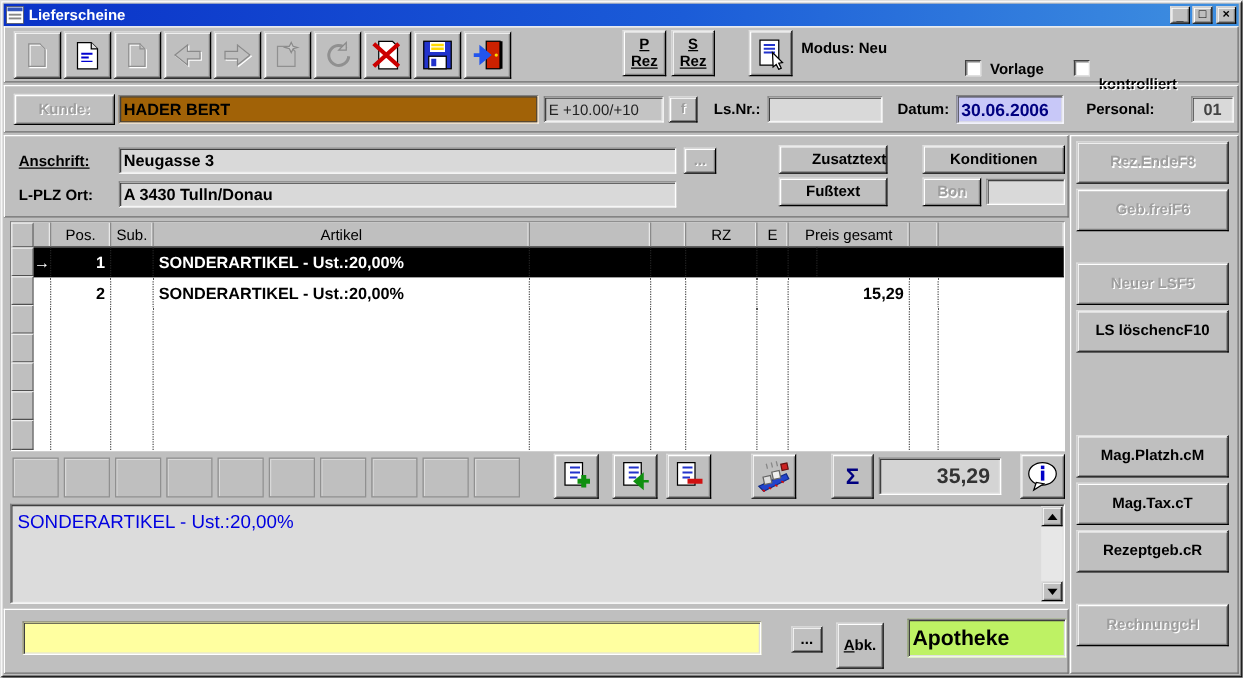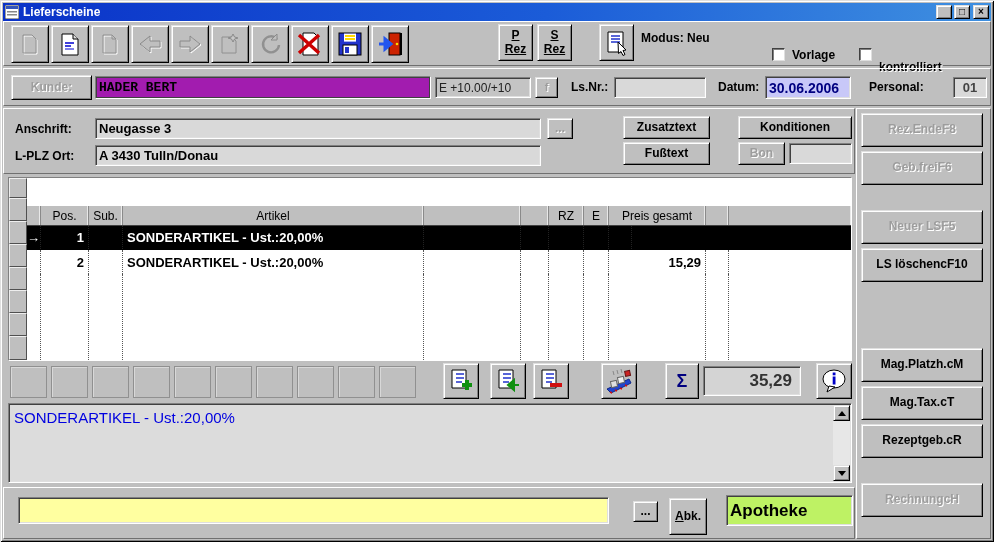--- a/index.html
+++ b/index.html
@@ -27,31 +27,31 @@
   
   .tool{width:38px;height:38px;}
   .chk{width:13px;height:13px;background:#fff;border:1px solid;border-color:#404040 #dfdfdf #dfdfdf #404040;
     box-shadow:inset 1px 1px 0 #808080,inset -1px -1px 0 #fff;}
   
   #grid{background:#fff;display:flex;}
   #gutter{width:18px;display:flex;flex-direction:column;}
   .gcell{background:#bfbfbf;border:1px solid;border-color:#eee #505050 #505050 #eee;flex:0 0 23px;}
   .gcell.h{flex:0 0 20px;}
   #gridmain{flex:1;display:flex;flex-direction:column;}
-  .hrow{display:flex;height:20px;background:#bfbfbf;border-bottom:1px solid #404040;margin-top:28px;}
+  .hrow{display:flex;height:20px;background:#bfbfbf;border-bottom:1px solid #404040;}
   .hcell{font-size:12px;color:#000;display:flex;align-items:center;justify-content:center;
     border-right:1px solid #8a8a8a;box-shadow:inset -1px 0 0 #e8e8e8;overflow:hidden;white-space:nowrap;}
   .brow{display:flex;height:24px;font-size:13px;font-weight:bold;background:#fff;}
   .bcell{display:flex;align-items:center;border-right:1px dotted #555;padding:0 4px;
     white-space:nowrap;overflow:hidden;}
   .brow.sel{background:#000;color:#fff;border-bottom:1px solid #000;}
   .brow.sel .bcell{border-right-color:#222;}
   .r{justify-content:flex-end;} .c{justify-content:center;}
   .c-arrow{width:14px}.c-pos{width:48px}.c-sub{width:34px}.c-art{width:301px}.c-b1{width:97px}
-  .c-b2{width:28px}.c-rz{width:35px}.c-e{width:25px}.c-preis{width:97px}.c-b3{width:23px}.c-b4{flex:1;border-right:none!important;}
+  .c-b2{width:28px}.c-rz{width:57px}.c-e{width:25px}.c-preis{width:97px}.c-b3{width:23px}.c-b4{flex:1;border-right:none!important;}
   .filler{flex:1;display:flex;background:#fff;}
   .ph{width:37px;height:32px;background:#bfbfbf;border:1px solid #909090;
     box-shadow:inset 1px 1px 0 #d8d8d8;}
   
   .side{position:absolute;left:861px;width:122px;height:34px;flex-direction:row;}
   
   .sb{position:absolute;right:1px;top:1px;bottom:1px;width:17px;background:#e7e7e7;}
   .sbtn{position:absolute;left:0;width:17px;height:16px;font-size:7px;color:#000;}
   .arr{width:0;height:0;border-left:4px solid transparent;border-right:4px solid transparent;}
   .up{border-bottom:5px solid #000;} .dn{border-top:5px solid #000;}
@@ -197,42 +197,42 @@
     <div class="abs chk" style="left:768px;top:26px;"></div>
     <div class="abs lbl" style="left:788px;top:26px;">Vorlage</div>
     <div class="abs chk" style="left:855px;top:26px;"></div>
     <div class="abs lbl dis" style="left:875px;top:38px;">kontrolliert</div>
   </div>
 
   <div class="abs panel" style="left:3px;top:68px;width:988px;height:38px;">
     <div class="abs raised btn dis" style="left:7px;top:6px;width:81px;height:25px;">
         <span>Kunde:</span>
       </div>
-    <div class="abs fld sunken" style="left:91px;top:7px;width:336px;height:23px;background:#a21caf;box-shadow:inset 0 0 0 1px #404040;font-family:Liberation Mono, monospace;">HADER BERT</div>
+    <div class="abs fld sunken" style="left:91px;top:7px;width:336px;height:23px;background:#a16207;box-shadow:inset 0 0 0 1px #404040;">HADER BERT</div>
     <div class="abs fld sunken" style="left:431px;top:8px;width:96px;height:21px;font-weight:normal;font-size:12px;background:#c4c4c4;color:#222;">E +10.00/+10</div>
     <div class="abs raised btn dis" style="left:531px;top:8px;width:23px;height:21px;font-size:11px;">
         <span>f</span>
       </div>
     <div class="abs lbl" style="left:567px;top:11px;">Ls.Nr.:</div>
     <div class="abs fld sunken" style="left:610px;top:8px;width:92px;height:21px;background:#d9d9d9;"></div>
     <div class="abs lbl" style="left:714px;top:11px;">Datum:</div>
     <div class="abs fld sunken" style="left:761px;top:7px;width:86px;height:23px;background:#c8c8f8;color:#000080;font-size:14px;">30.06.2006</div>
     <div class="abs lbl" style="left:865px;top:11px;">Personal:</div>
     <div class="abs fld sunken c" style="left:949px;top:8px;width:34px;height:21px;background:#d9d9d9;color:#444;justify-content:center;">01</div>
   </div>
 
   <div class="abs panel" style="left:3px;top:108px;width:852px;height:66px;">
-    <div class="abs lbl" style="left:11px;top:13px;">Anschrift:</div>
+    <div class="abs lbl" style="left:11px;top:13px;text-decoration:underline;">Anschrift:</div>
     <div class="abs fld sunken" style="left:91px;top:9px;width:446px;height:21px;">Neugasse 3</div>
     <div class="abs raised btn dis" style="left:543px;top:9px;width:26px;height:21px;">
         <span>...</span>
       </div>
     <div class="abs lbl" style="left:11px;top:40px;">L-PLZ Ort:</div>
     <div class="abs fld sunken" style="left:91px;top:36px;width:446px;height:21px;">A 3430 Tulln/Donau</div>
-    <div class="abs raised btn" style="left:619px;top:7px;width:87px;height:23px;">
+    <div class="abs raised btn" style="left:619px;top:7px;width:87px;height:23px;justify-content:flex-end;">
         <span>Zusatztext</span>
       </div>
     <div class="abs raised btn" style="left:734px;top:7px;width:114px;height:23px;">
         <span>Konditionen</span>
       </div>
     <div class="abs raised btn" style="left:619px;top:33px;width:87px;height:23px;">
         <span>Fußtext</span>
       </div>
     <div class="abs raised btn dis" style="left:734px;top:33px;width:47px;height:23px;">
         <span>Bon</span>

